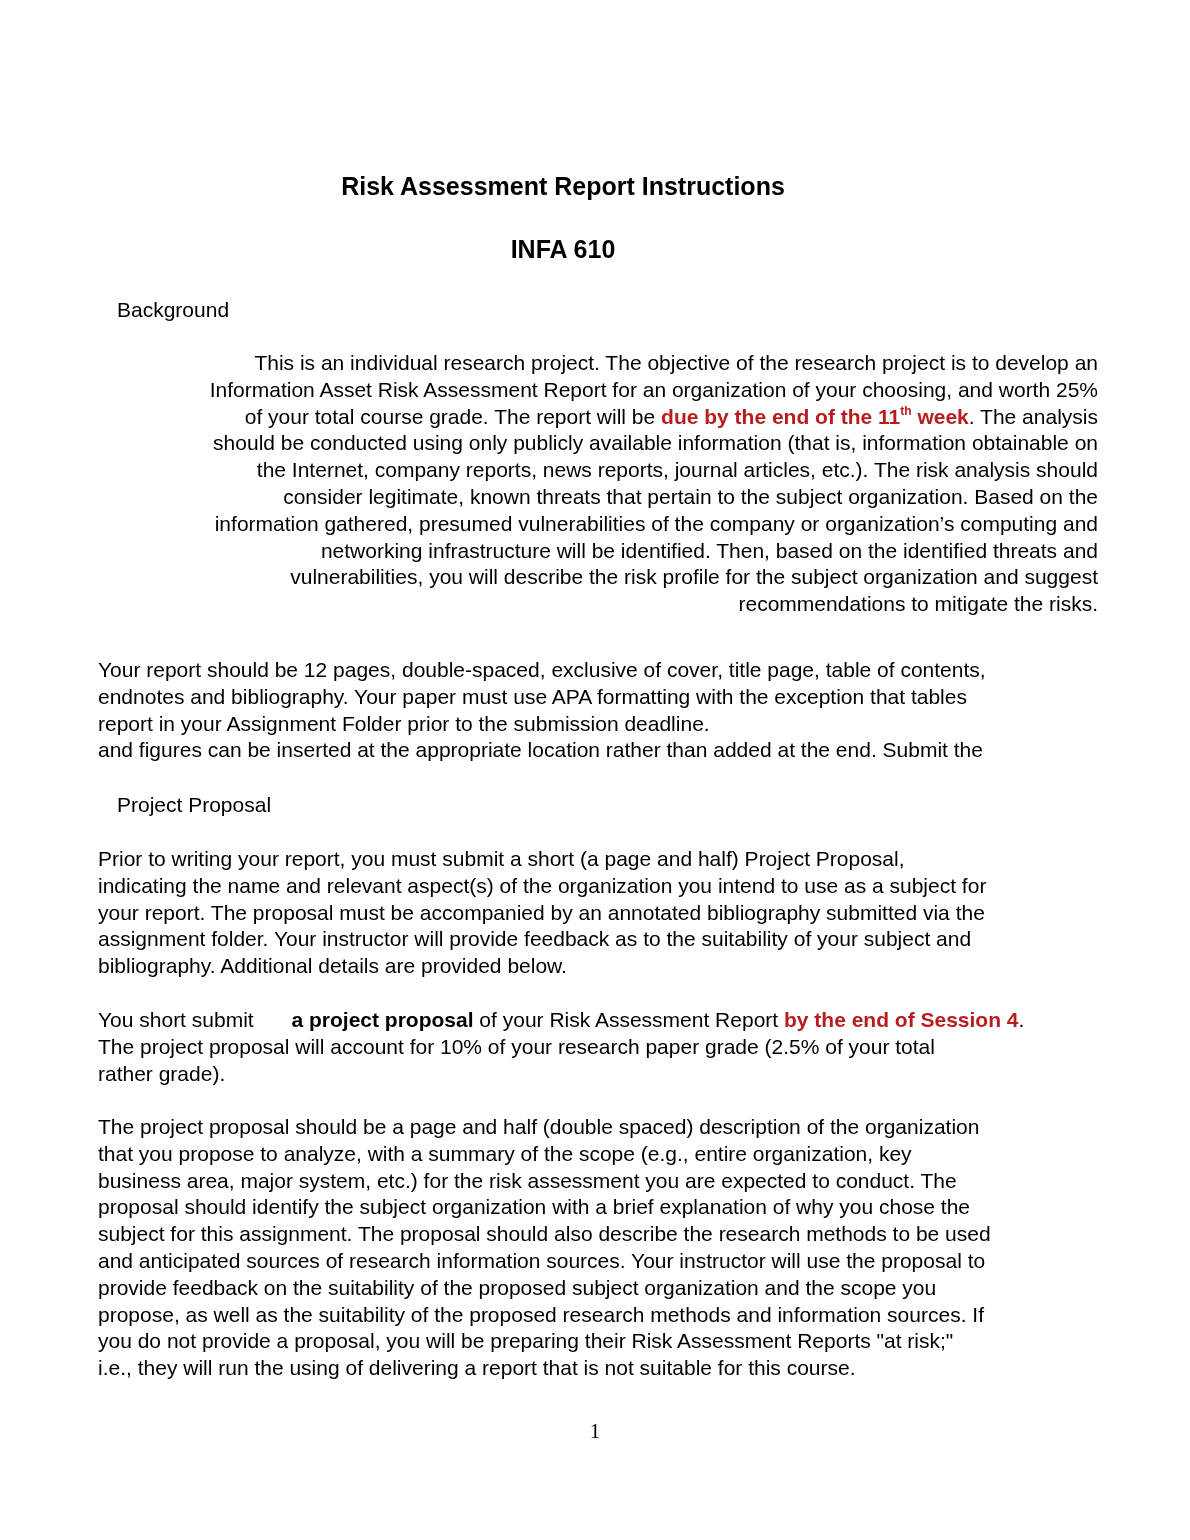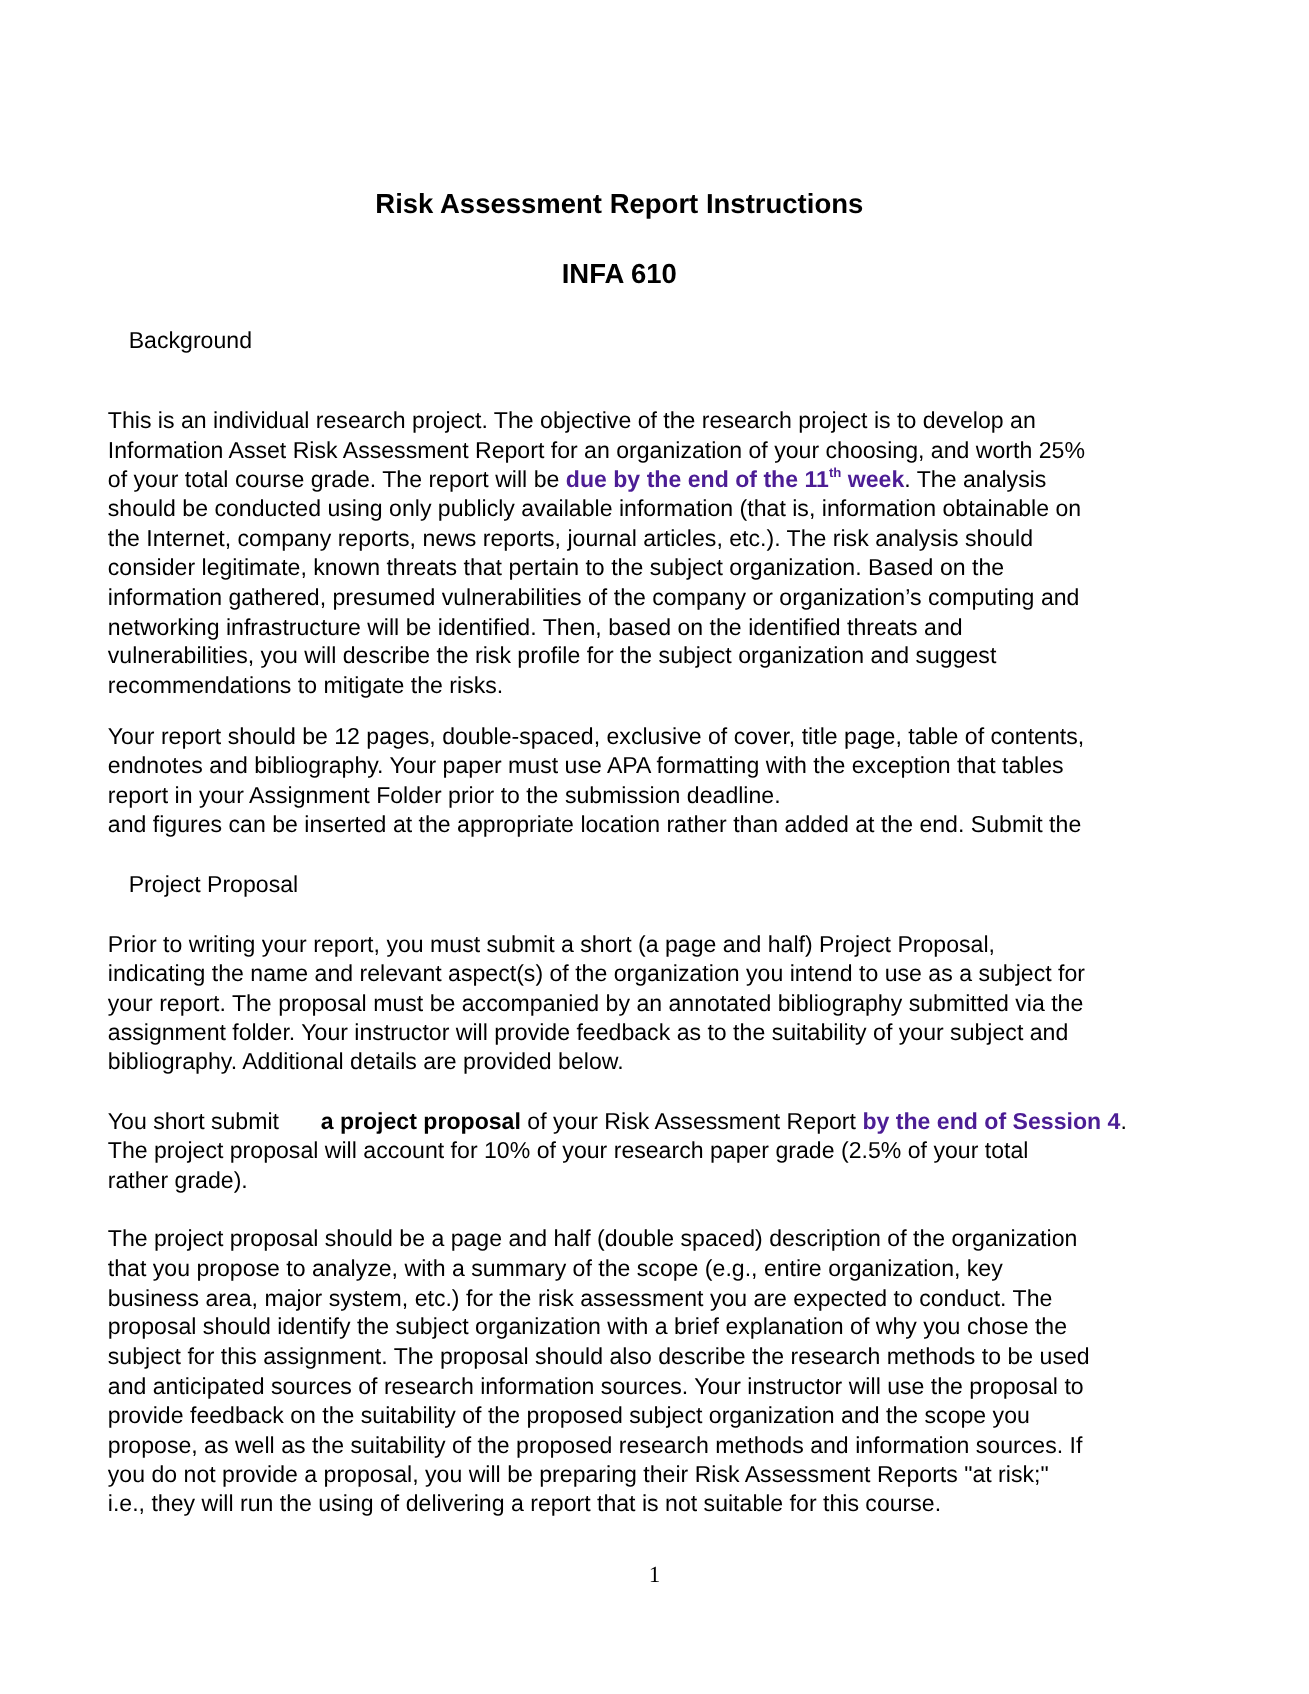--- a/index.html
+++ b/index.html
@@ -47,21 +47,21 @@
       width: 1000px;
       font-size: 21px;
       line-height: 26.8px;
       white-space: nowrap;
     }
     .para .line {
       display: block;
       height: 26.8px;
     }
     .red {
-      color: #4c1d95;
+      color: #b91c1c;
       font-weight: bold;
     }
     .bold {
       font-weight: bold;
       margin-left: 32px;
     }
     sup.ord {
       font-size: 12px;
       line-height: 0;
       vertical-align: 9px;
@@ -80,21 +80,21 @@
 </head>
 <body>
 
 <div class="page">
 
   <div class="title title-main">Risk Assessment Report Instructions</div>
   <div class="title title-course">INFA 610</div>
 
   <div class="heading" style="top:297px;">Background</div>
 
-  <div class="para" style="top:370px;">
+  <div class="para" style="top:350px;text-align:right;">
     <span class="line">This is an individual research project. The objective of the research project is to develop an</span>
     <span class="line">Information Asset Risk Assessment Report for an organization of your choosing, and worth 25%</span>
     <span class="line"><span>of your total course grade. The report will be </span><span class="red"><span>due by the end of the 11</span><sup class="ord">th</sup><span> week</span></span><span>. The analysis</span></span>
     <span class="line">should be conducted using only publicly available information (that is, information obtainable on</span>
     <span class="line">the Internet, company reports, news reports, journal articles, etc.). The risk analysis should</span>
     <span class="line">consider legitimate, known threats that pertain to the subject organization. Based on the</span>
     <span class="line">information gathered, presumed vulnerabilities of the company or organization’s computing and</span>
     <span class="line">networking infrastructure will be identified. Then, based on the identified threats and</span>
     <span class="line">vulnerabilities, you will describe the risk profile for the subject organization and suggest</span>
     <span class="line">recommendations to mitigate the risks.</span>

